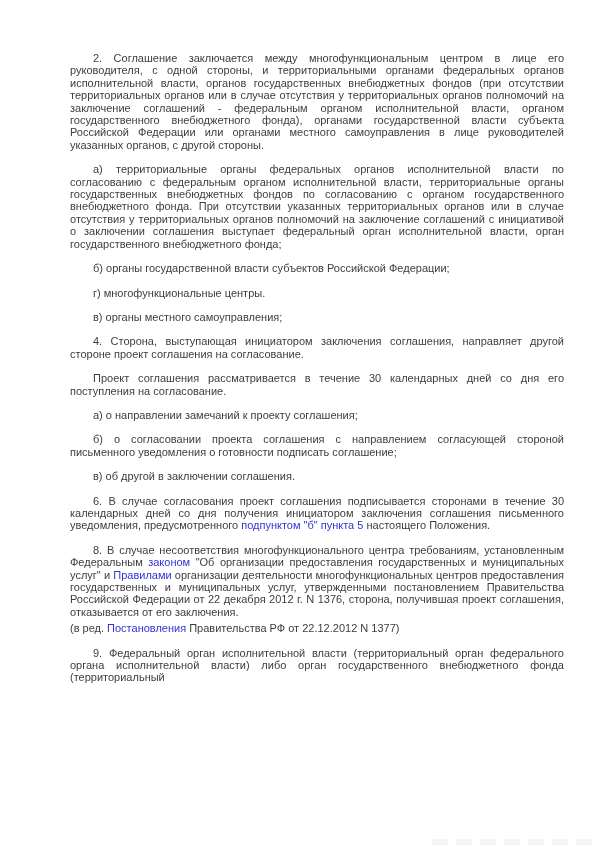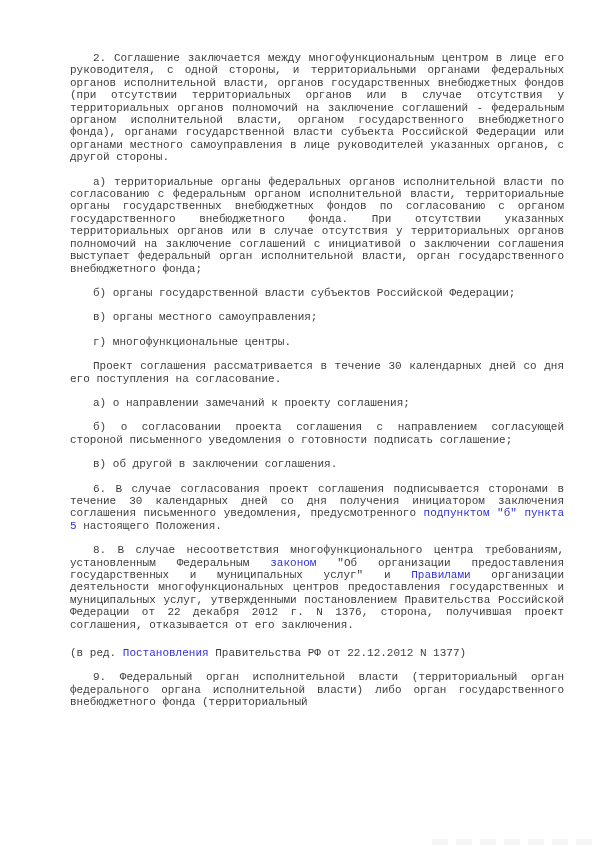--- a/index.html
+++ b/index.html
@@ -17,27 +17,26 @@
     font-size: 11px;
     line-height: 12.4px;
     color: #3d3d3d;
   }
   .content {
     padding: 52px 36px 0 70px;
   }
   .content p {
     margin: 0 0 12px 0;
     text-align: justify;
-    font-family: Liberation Mono, monospace;
   }
   .content p.indent {
     text-indent: 23px;
   }
   .content p.no-gap {
-    margin-bottom: 16px;
+    margin-bottom: 4px;
   }
   .link {
     color: #3232d8;
     cursor: pointer;
     text-decoration: none;
   }
   .cutoff-artifact {
     position: absolute;
     bottom: 2px;
     right: 8px;
@@ -58,24 +57,25 @@
 <div class="page">
   <div class="content">
 
     <p class="indent"><span>2. Соглашение заключается между многофункциональным центром в лице его руководителя, с одной стороны, и территориальными органами федеральных органов исполнительной власти, органов государственных внебюджетных фондов (при отсутствии территориальных органов или в случае отсутствия у территориальных органов полномочий на заключение соглашений - федеральным органом исполнительной власти, органом государственного внебюджетного фонда), органами государственной власти субъекта Российской Федерации или органами местного самоуправления в лице руководителей указанных органов, с другой стороны.</span></p>
 
 
     <p class="indent"><span>а) территориальные органы федеральных органов исполнительной власти по согласованию с федеральным органом исполнительной власти, территориальные органы государственных внебюджетных фондов по согласованию с органом государственного внебюджетного фонда. При отсутствии указанных территориальных органов или в случае отсутствия у территориальных органов полномочий на заключение соглашений с инициативой о заключении соглашения выступает федеральный орган исполнительной власти, орган государственного внебюджетного фонда;</span></p>
 
     <p class="indent"><span>б) органы государственной власти субъектов Российской Федерации;</span></p>
 
+    <p class="indent"><span>г) многофункциональные центры.</span></p>
+
     <p class="indent"><span>в) органы местного самоуправления;</span></p>
 
-    <p class="indent"><span>г) многофункциональные центры.</span></p>
-
+    <p class="indent"><span>4. Сторона, выступающая инициатором заключения соглашения, направляет другой стороне проект соглашения на согласование.</span></p>
 
     <p class="indent"><span>Проект соглашения рассматривается в течение 30 календарных дней со дня его поступления на согласование.</span></p>
 
 
     <p class="indent"><span>а) о направлении замечаний к проекту соглашения;</span></p>
 
     <p class="indent"><span>б) о согласовании проекта соглашения с направлением согласующей стороной письменного уведомления о готовности подписать соглашение;</span></p>
 
     <p class="indent"><span>в) об другой в заключении соглашения.</span></p>
 

